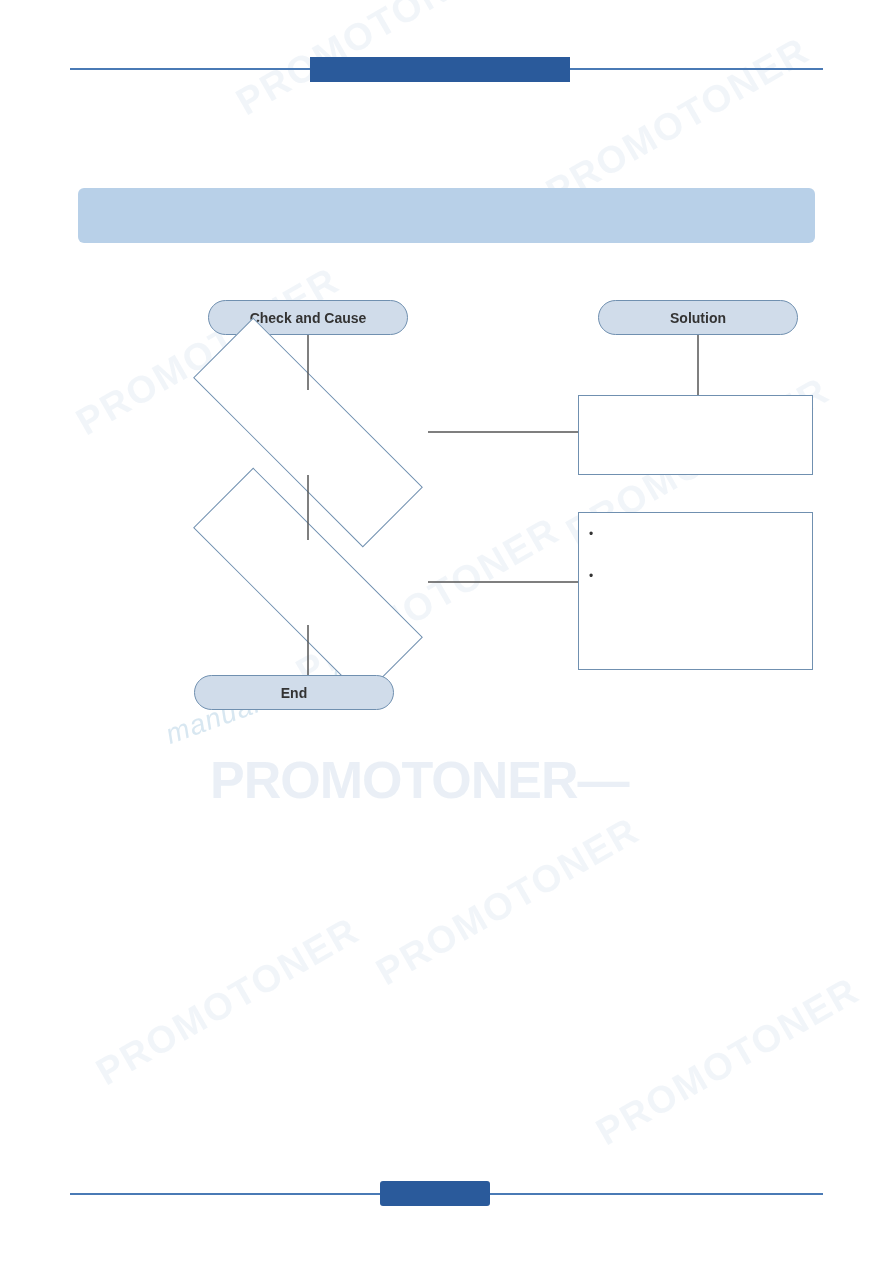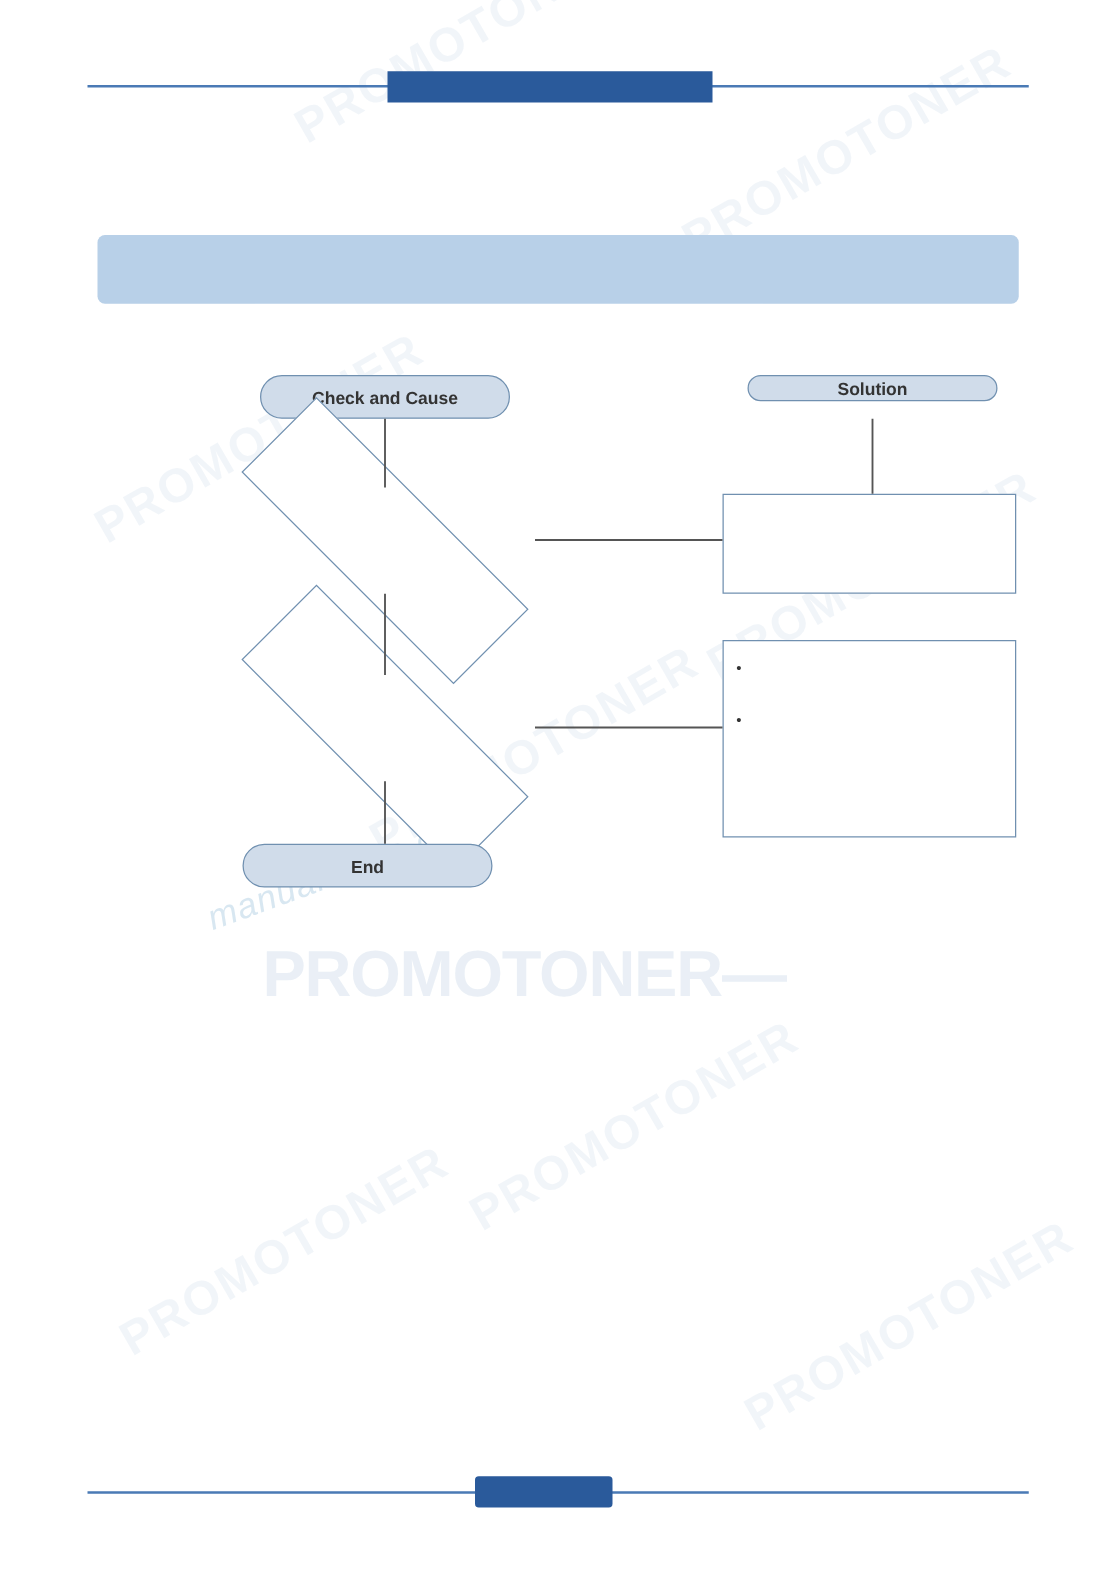--- a/index.html
+++ b/index.html
@@ -180,21 +180,21 @@
 
     <line x1="350" y1="302" x2="500" y2="302" stroke="#555" stroke-width="1.5"></line>
 
     <line x1="230" y1="345" x2="230" y2="395" stroke="#555" stroke-width="1.5"></line>
   </svg>
 
   <div class="pill" style="left:130px; top:20px; width:200px; height:35px;">
     <span>Check and Cause</span>
   </div>
 
-  <div class="pill" style="left:520px; top:20px; width:200px; height:21px;">
+  <div class="pill" style="left:520px; top:20px; width:200px; height:35px;">
     <span>Solution</span>
   </div>
 
   <div class="diamond-wrap" style="left:110px; top:110px; width:240px; height:85px;">
     <div class="diamond"></div>
   </div>
 
   <div class="rect" style="left:500px; top:115px; width:235px; height:80px; padding:8px;">
     <span></span>
   </div>

